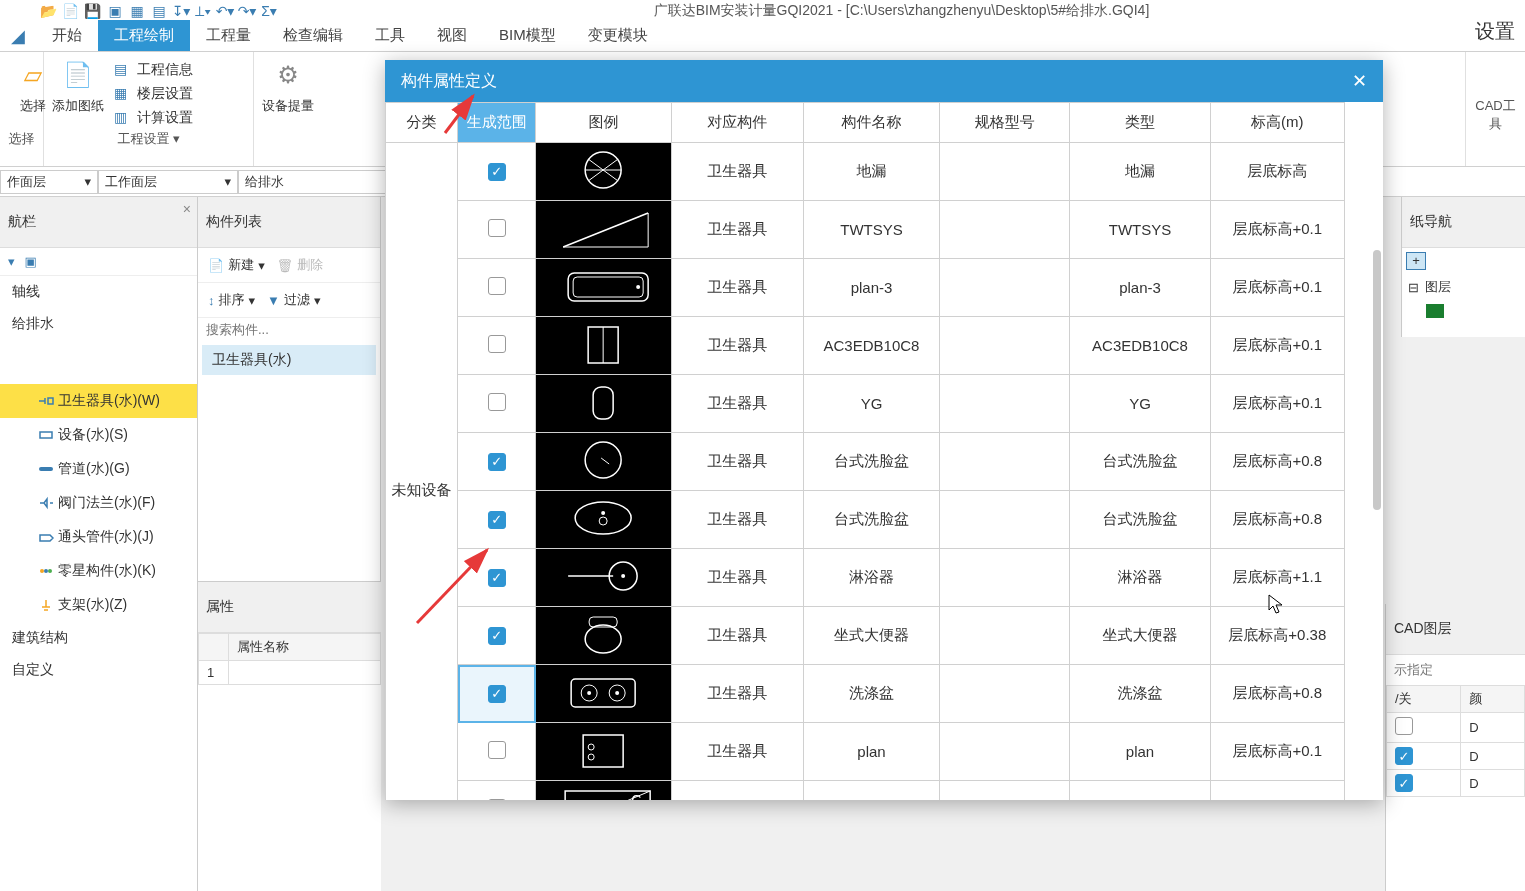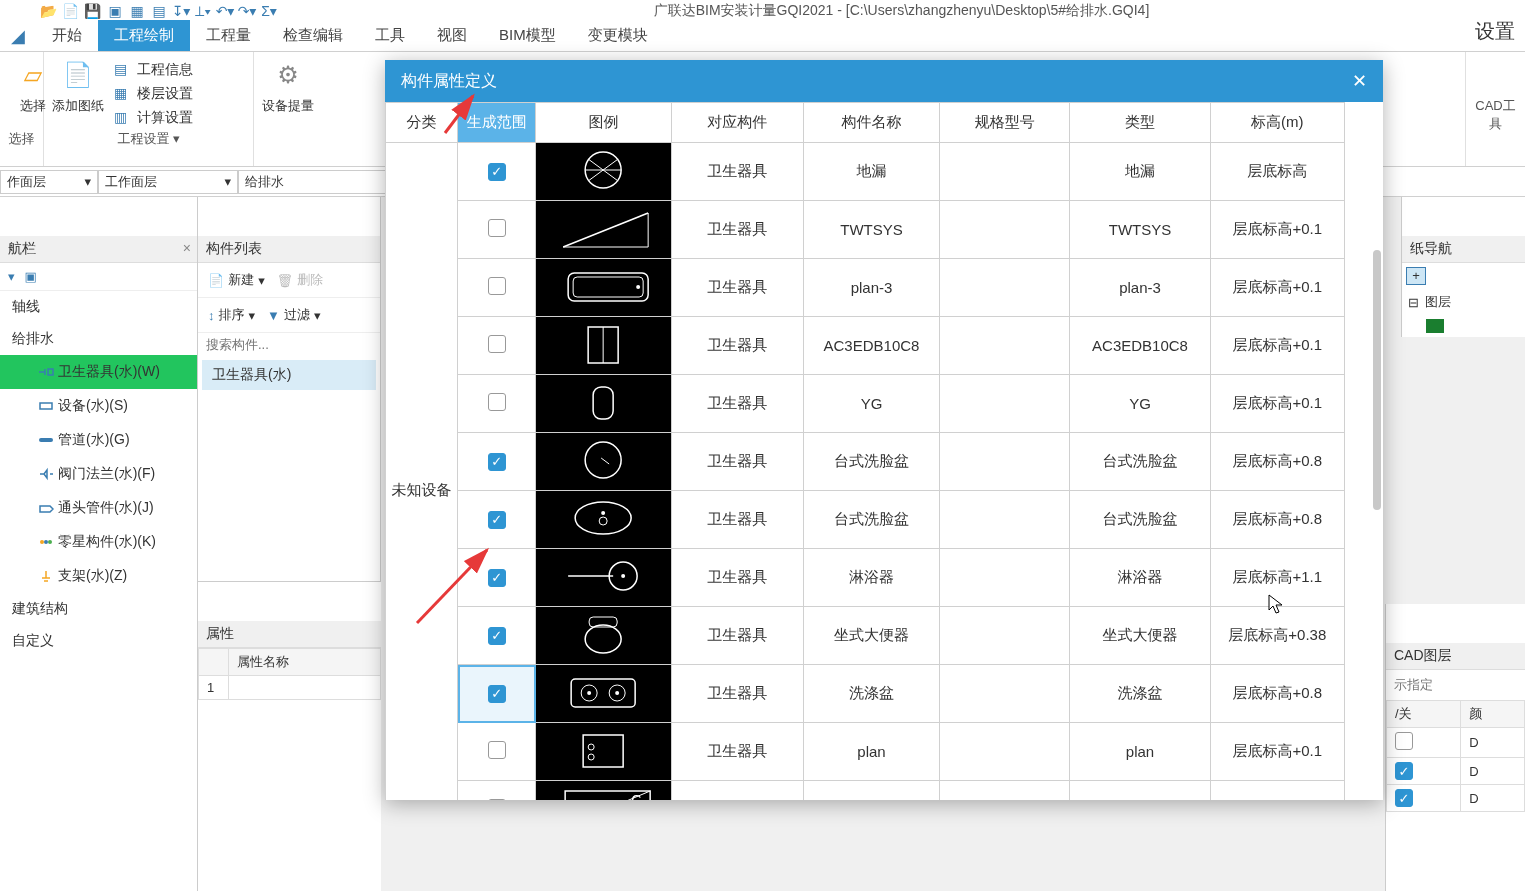--- a/index.html
+++ b/index.html
@@ -28,26 +28,26 @@
     .rg-small { display: flex; align-items: center; gap: 5px; font-size: 14px; }
     .rg-small-icon { width: 18px; height: 18px; color: #3a7db1; }
     .rg-mid { height: 70px; display: flex; }
     
     
     .layer-bar { height: 30px; background: #fff; border-bottom: 1px solid #d0d0d0; display: flex; align-items: center; }
     .layer-select { border: 1px solid #ccc; height: 24px; padding: 0 6px; display: flex; align-items: center; justify-content: space-between; font-size: 13px; }
     
     
     .left-panel { position: absolute; top: 197px; left: 0; width: 198px; bottom: 0; background: #fff; border-right: 1px solid #ccc; }
-    .panel-hdr { background: #f0f0f0; padding: 4px 8px; font-size: 14px; border-bottom: 1px solid #ddd; position: relative; margin-top: 39px; }
+    .panel-hdr { background: #f0f0f0; padding: 16px 8px; font-size: 14px; border-bottom: 1px solid #ddd; position: relative; }
     .panel-close { position: absolute; right: 6px; top: 4px; color: #888; }
     .panel-tb { display: flex; gap: 10px; padding: 6px 8px; border-bottom: 1px solid #eee; }
     .nav-item { padding: 7px 12px; font-size: 14px; cursor: pointer; }
     .nav-sub { padding: 8px 12px 8px 36px; font-size: 14px; display: flex; align-items: center; gap: 8px; position: relative; }
-    .nav-sub.selected { background: #22c55e; }
+    .nav-sub.selected { background: #fde047; margin-top: 44px; }
     .nav-icon { position: absolute; left: 38px; width: 16px; height: 14px; }
     .nav-sub span { margin-left: 22px; }
     
     .mid-panel { position: absolute; top: 197px; left: 198px; width: 183px; bottom: 0; background: #fff; border-right: 1px solid #ccc; }
     .cl-btn { padding: 4px 6px; display: flex; align-items: center; gap: 4px; font-size: 13px; }
     .cl-search { border: none; padding: 4px 8px; width: 100%; font-size: 13px; color: #ef4444; }
     .cl-item { padding: 6px 10px; background: #d9ecf7; margin: 4px; font-size: 14px; }
     
     .prop-panel { position: absolute; bottom: 0; left: 198px; width: 183px; height: 310px; background: #fff; border-top: 1px solid #ccc; }
     .prop-tbl { width: 100%; border-collapse: collapse; }

